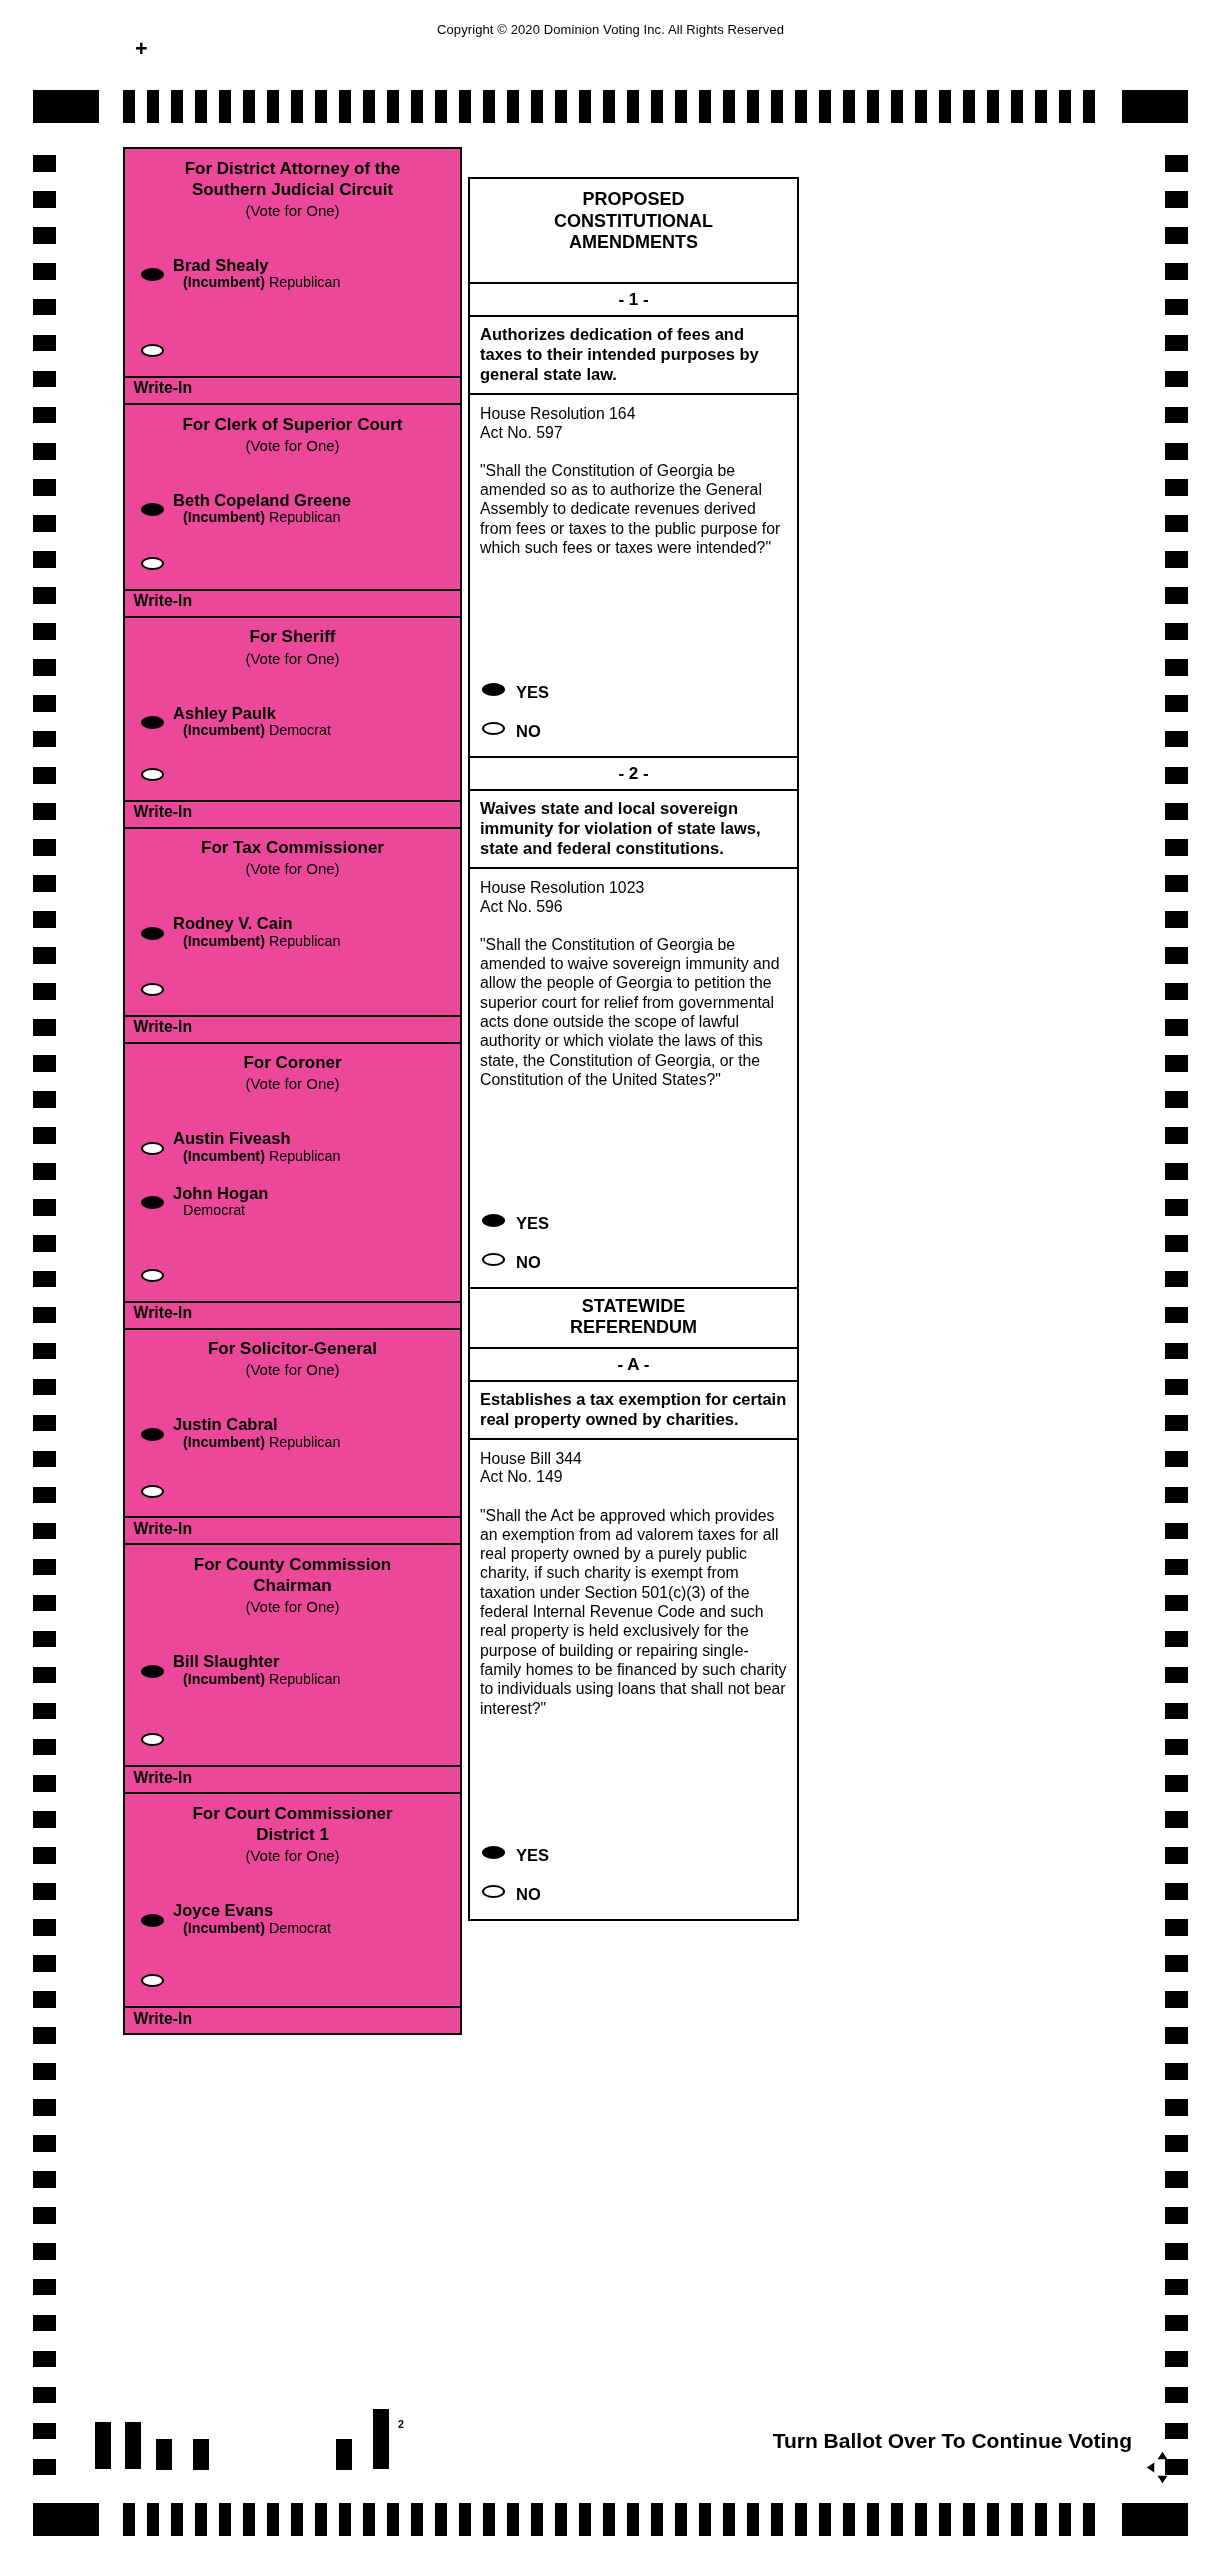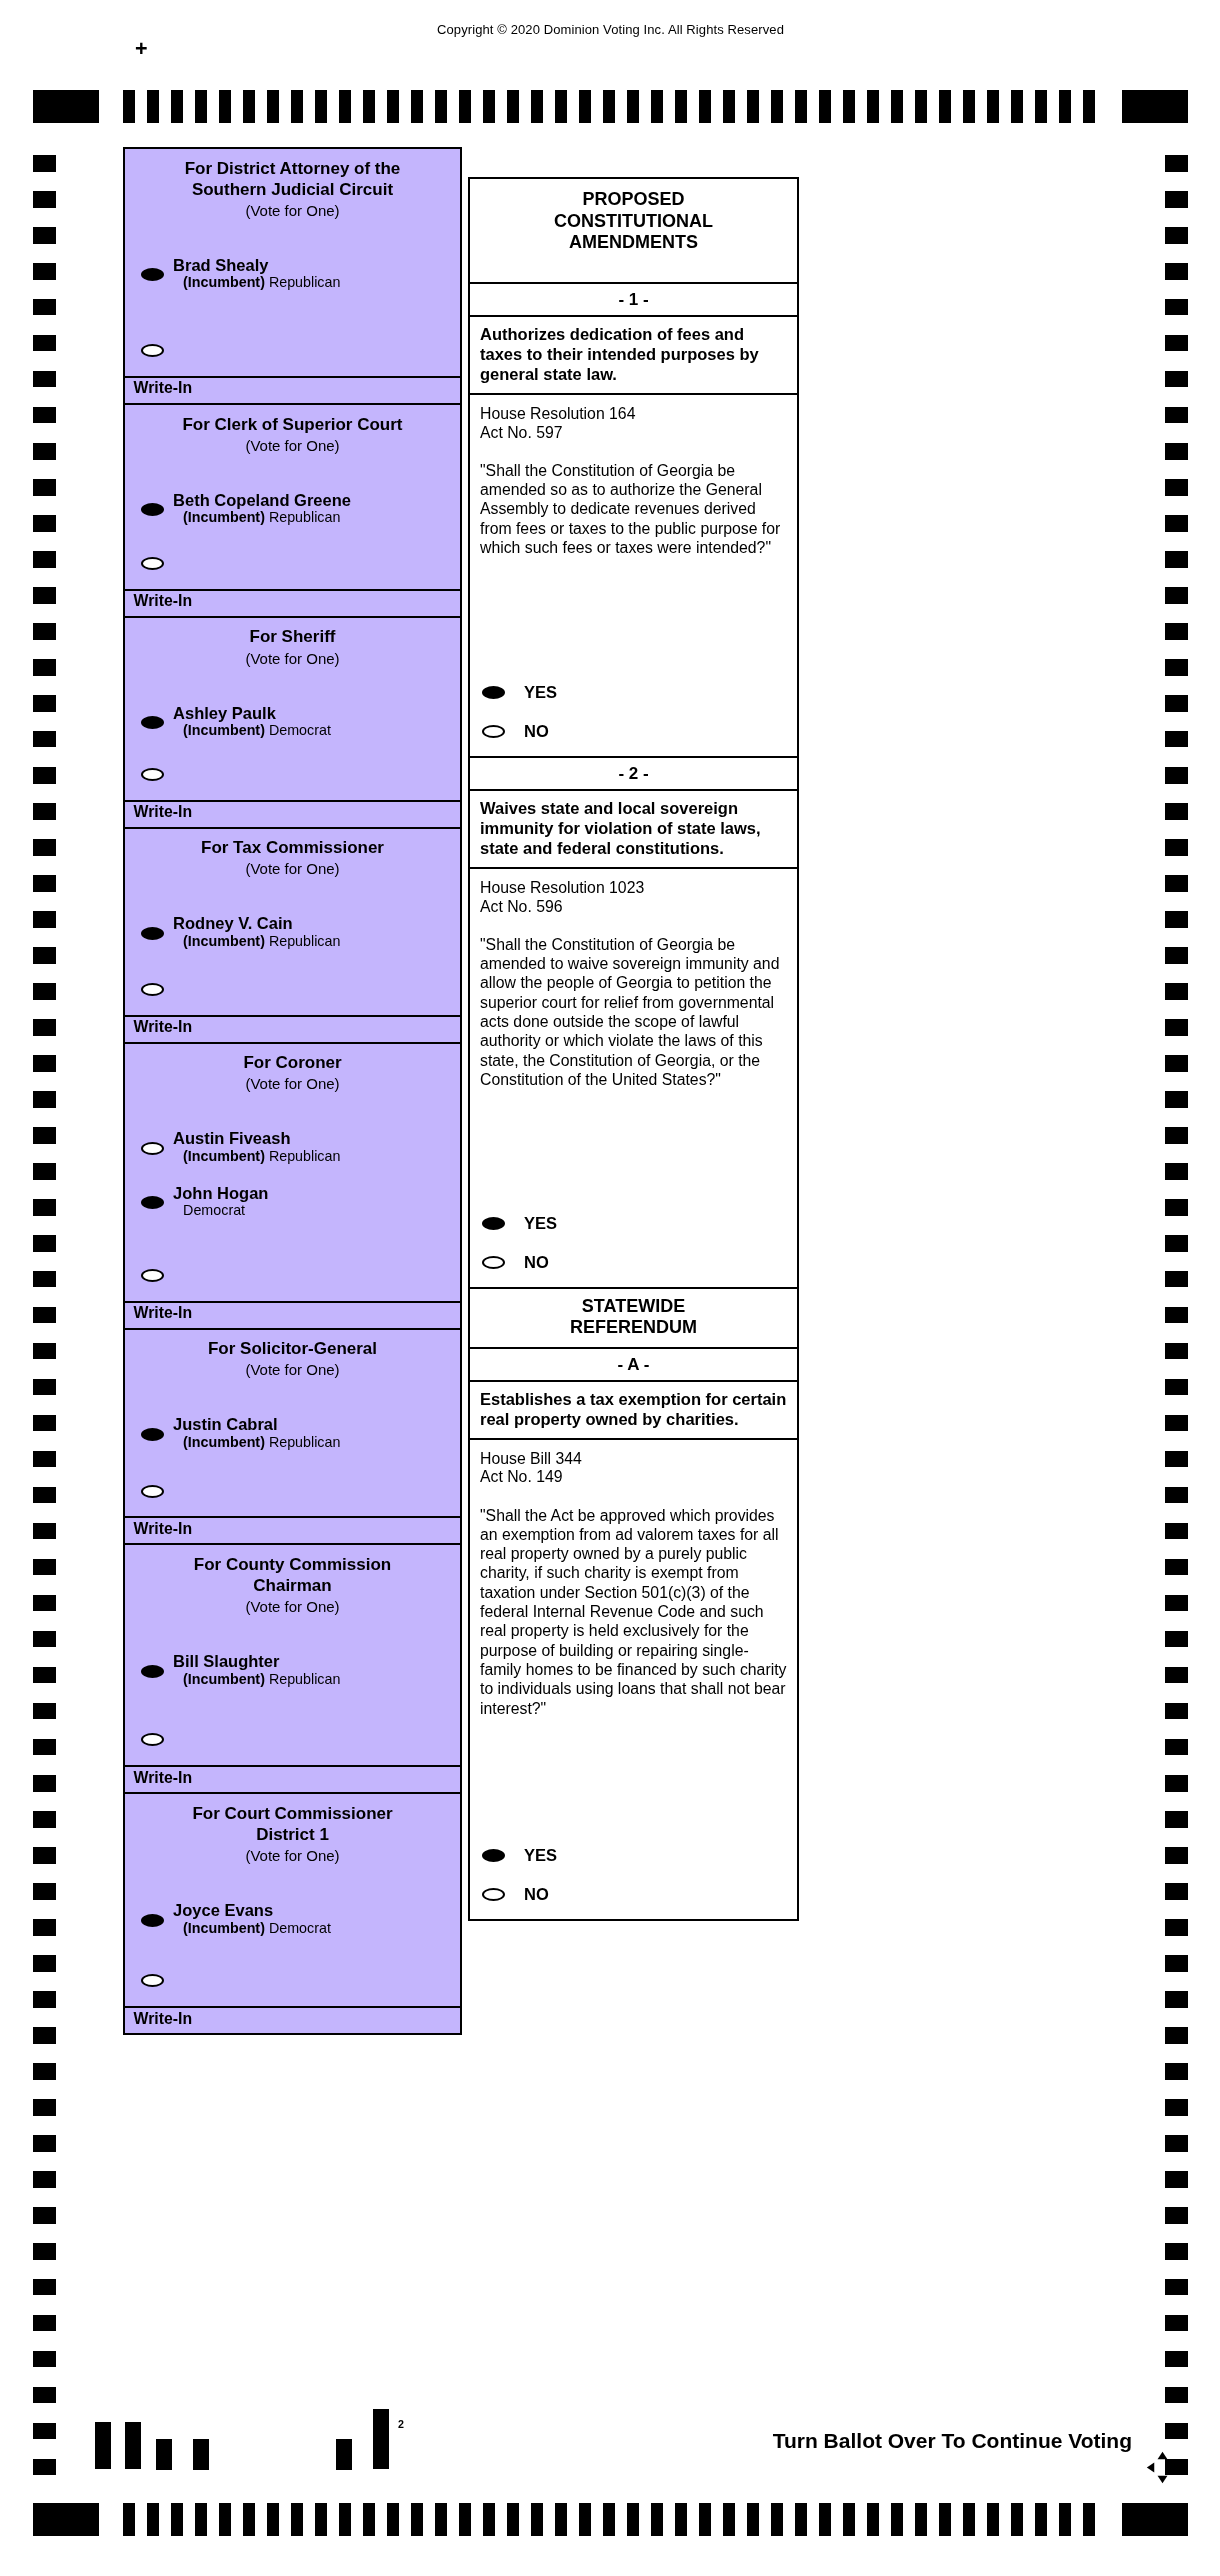--- a/index.html
+++ b/index.html
@@ -22,21 +22,21 @@
   .edge-col{position:absolute;top:155px;width:23px;height:2330px;
             background:repeating-linear-gradient(to bottom,#000 0 16.5px,transparent 16.5px 36px);}
   .edge-left{left:33px;}
   .edge-right{left:1165px;}
 
   
   .col-left{position:absolute;left:123px;top:147px;width:339px;}
   .col-right{position:absolute;left:468px;top:147px;width:331px;margin-top:30px;}
 
   
-  .contest{position:relative;border:2.1px solid #000;margin-top:-2.1px;box-sizing:border-box;background:#c4b5fd;}
+  .contest{position:relative;border:2.1px solid #000;margin-top:-2.1px;box-sizing:border-box;background:#ec4899;}
   .contest:first-child{margin-top:0;}
   .c-title{text-align:center;font-weight:bold;font-size:17px;line-height:21px;margin-top:8.6px;padding:0 5.7px;}
   .c-vote{text-align:center;font-size:15px;margin-top:2.1px;}
   .cand{display:flex;align-items:center;margin:37px 0 0 15.8px;}
   .cand + .cand{margin-top:18.6px;}
   .oval{display:inline-block;width:23px;height:13px;border:2.1px solid #000;border-radius:50%;
         box-sizing:border-box;background:#fff;}
   .oval.filled{background:#000;}
   .cand .oval{margin-top:2.9px;flex:0 0 auto;}
   .cand-text{margin-left:9.3px;}
@@ -49,21 +49,21 @@
 
   
   .m-header{position:relative;border:2.1px solid #000;margin-top:-2.1px;box-sizing:border-box;
             text-align:center;font-weight:bold;font-size:18px;line-height:21.5px;padding-top:10px;background:#fff;}
   .m-header:first-child{margin-top:0;}
   .measure{position:relative;border:2.1px solid #000;margin-top:-2.1px;box-sizing:border-box;background:#fff;}
   .m-num{text-align:center;font-weight:bold;font-size:17px;padding:6.4px 0 5px;border-bottom:2.1px solid #000;}
   .m-sum{font-weight:bold;font-size:16.5px;line-height:20px;padding:7.2px 10px 8.6px;border-bottom:2.1px solid #000;}
   .m-refs{font-size:15.8px;line-height:18.6px;padding:10px 10px 0;}
   .m-q{font-size:15.8px;line-height:19.3px;padding:18.6px 10px 0;}
-  .yn{position:absolute;left:11.5px;display:flex;align-items:center;gap:8px;}
+  .yn{position:absolute;left:11.5px;display:flex;align-items:flex-start;}
   .yn .oval{margin-right:11.5px;}
   .yn-label{font-weight:bold;font-size:16.5px;}
   .m-yes{bottom:54px;}
   .m-no{bottom:15px;}
 
   
   .footer-text{position:absolute;top:2429px;right:89px;font-size:21px;font-weight:bold;}
   .bcode{position:absolute;background:#000;}
   .bcode-sup{position:absolute;left:398px;top:2418px;font-size:10.7px;font-weight:bold;}
   .compass{position:absolute;left:1146px;top:2451px;width:33px;height:33px;}

